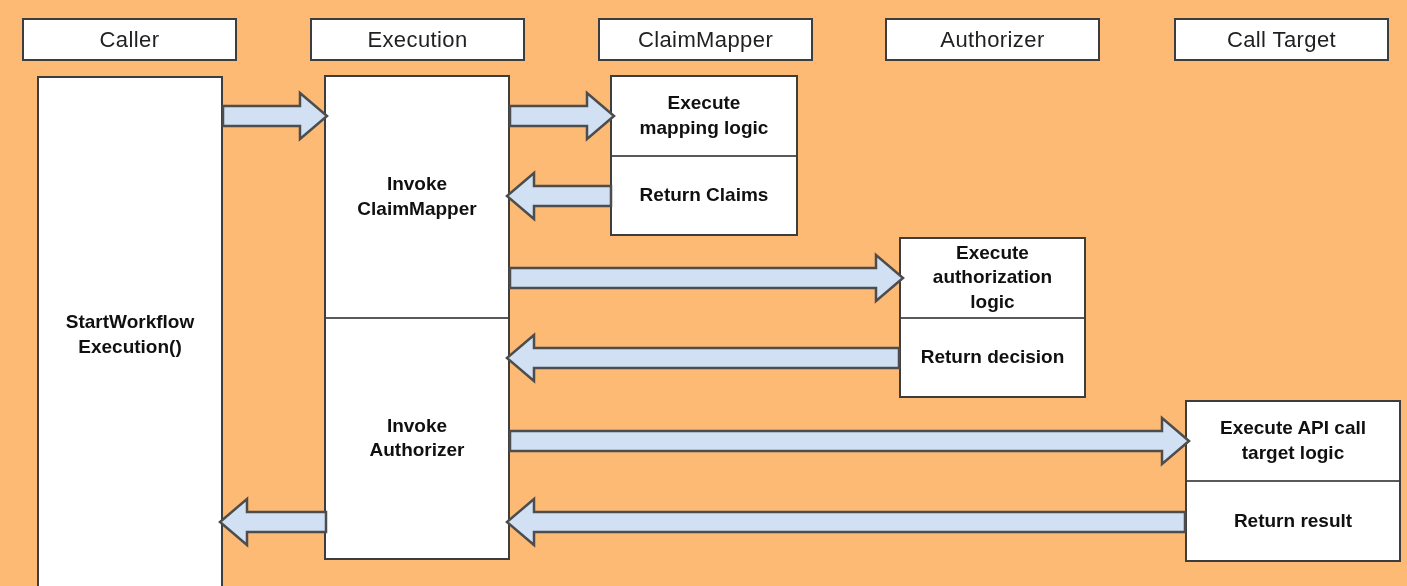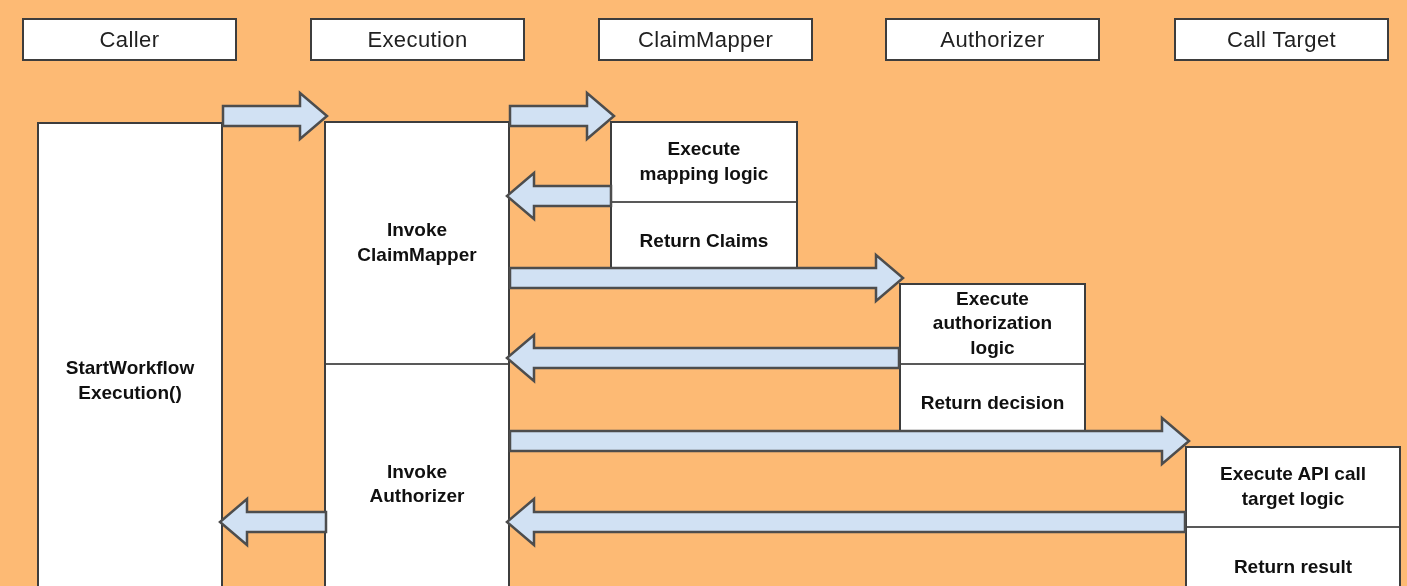--- a/index.html
+++ b/index.html
@@ -27,21 +27,20 @@
     color: #212121;
     letter-spacing: 0.4px;
   }
   .act {
     position: absolute;
     background: #ffffff;
     border: 2px solid #3d3d3d;
     box-sizing: border-box;
     display: flex;
     flex-direction: column;
-    margin-top: 46px;
   }
   .seg {
     flex: 1;
     display: flex;
     align-items: center;
     justify-content: center;
     text-align: center;
     font-size: 19px;
     font-weight: 700;
     color: #101010;

